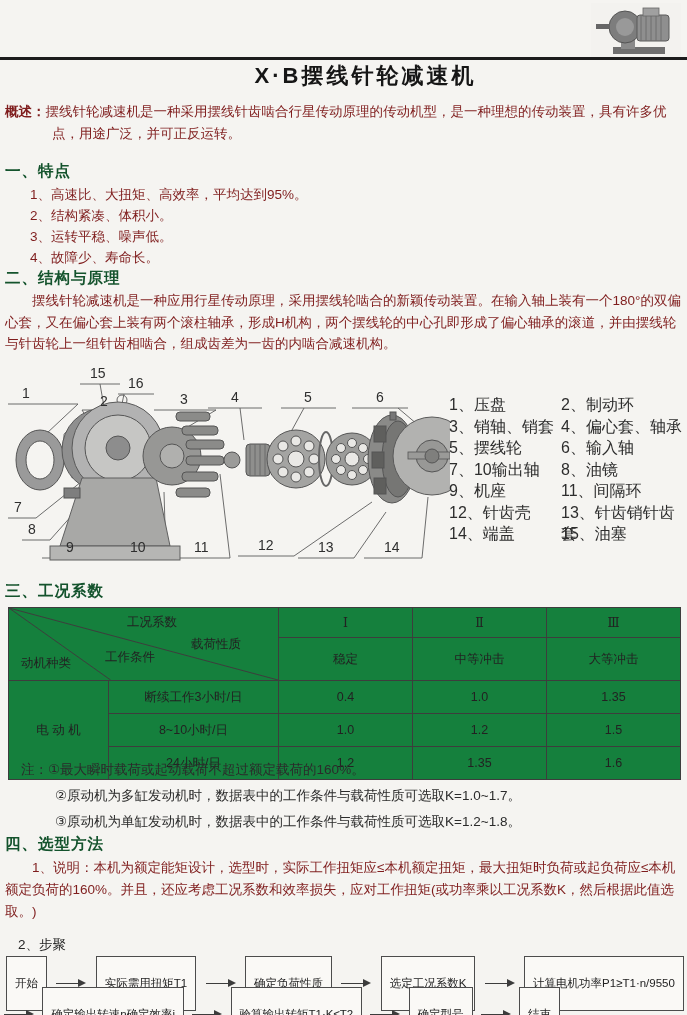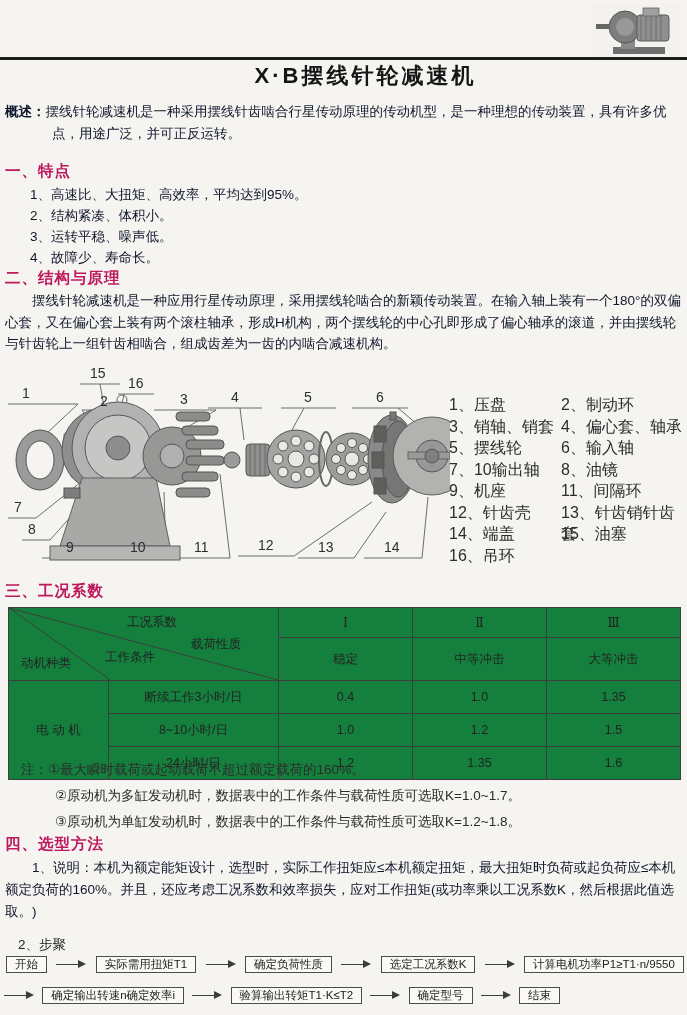--- a/index.html
+++ b/index.html
@@ -7,24 +7,24 @@
     position:relative;width:687px;height:1015px;margin:0 auto;
     background:#f5f4f1;color:#262626;overflow:hidden;
     font-family:"Liberation Sans","DejaVu Sans",sans-serif;
   }
   .abs{position:absolute;}
   
   #top-rule{top:57px;left:0;width:687px;height:3px;background:#1c1c1c;}
   #product-photo{top:3px;right:6px;width:90px;height:54px;}
   #doc-title{top:61px;left:0;width:687px;text-align:center;font-size:22px;font-weight:bold;letter-spacing:3px;color:#161616;margin-left:22px;}
   
-  .body-text{font-size:13.5px;line-height:1.66;color:#0f172a;}
+  .body-text{font-size:13.5px;line-height:1.66;color:#7f1d1d;}
   #overview{top:101px;left:5px;width:676px;}
   #overview .hang{padding-left:47px;text-indent:-47px;}
-  .sec-heading{font-size:15.5px;font-weight:bold;color:#be185d;letter-spacing:1px;}
+  .sec-heading{font-size:15.5px;font-weight:bold;color:#14532d;letter-spacing:1px;}
   #features-heading{top:161px;left:5px;}
   #features-list{top:184px;left:30px;width:640px;}
   #features-list div{line-height:21px;}
   #structure-heading{top:268px;left:5px;}
   #structure-para{top:290px;left:5px;width:678px;text-indent:2em;line-height:21.5px;}
   
   #diagram{top:360px;left:4px;width:446px;height:216px;}
   #legend{top:394px;left:449px;width:236px;font-size:16px;color:#2d2d2d;}
   .legend-row{display:flex;height:21.5px;line-height:21.5px;}
   .legend-row .lc{width:112px;}
@@ -44,21 +44,21 @@
   #notes{top:757px;left:21px;width:655px;font-size:13.5px;line-height:26px;color:#2b2b2b;}
   #notes .cont{padding-left:34px;}
   
   #select-heading{top:834px;left:5px;}
   #select-para{top:857px;left:5px;width:678px;text-indent:2em;line-height:22px;}
   #steps-label{top:936px;left:18px;font-size:13.5px;}
   
   .flow{display:flex;align-items:center;}
   #flow-row1{top:956px;left:6px;width:678px;justify-content:space-between;}
   #flow-row2{top:987px;left:0px;width:560px;justify-content:space-between;}
-  .fbox{border:1.4px solid #4c4c4c;background:#faf9f6;font-size:11.5px;padding:0 8px;white-space:nowrap;color:#222;}
+  .fbox{border:1.4px solid #4c4c4c;background:#faf9f6;font-size:11.5px;padding:19px 8px;white-space:nowrap;color:#222;}
   .farrow{position:relative;width:30px;height:10px;flex:0 0 auto;}
   #flow-row2 .farrow{margin:0 4px;}
   .farrow::before{content:'';position:absolute;left:0;right:7px;top:4.4px;height:1.4px;background:#3c3c3c;}
   .farrow::after{content:'';position:absolute;right:0;top:0.5px;border-left:8px solid #3c3c3c;border-top:4.5px solid transparent;border-bottom:4.5px solid transparent;}
   svg text{font-family:"Liberation Sans","DejaVu Sans",sans-serif;}
 </style>
 </head>
 <body>
 
 <div class="page">
@@ -234,24 +234,20 @@
         <span class="lc">9、机座</span>
         <span class="rc">11、间隔环</span>
       </div>
     <div class="legend-row">
         <span class="lc">12、针齿壳</span>
         <span class="rc">13、针齿销针齿套</span>
       </div>
     <div class="legend-row">
         <span class="lc">14、端盖</span>
         <span class="rc">15、油塞</span>
-      </div>
-    <div class="legend-row">
-        <span class="lc">16、吊环</span>
-        <span class="rc"></span>
       </div>
   </div>
 
   <div class="abs sec-heading" id="coeff-heading">三、工况系数</div>
 
   <table class="abs" id="coeff-table">
     <colgroup>
         <col style="width:100px">
         <col style="width:170px">
         <col style="width:134px">

